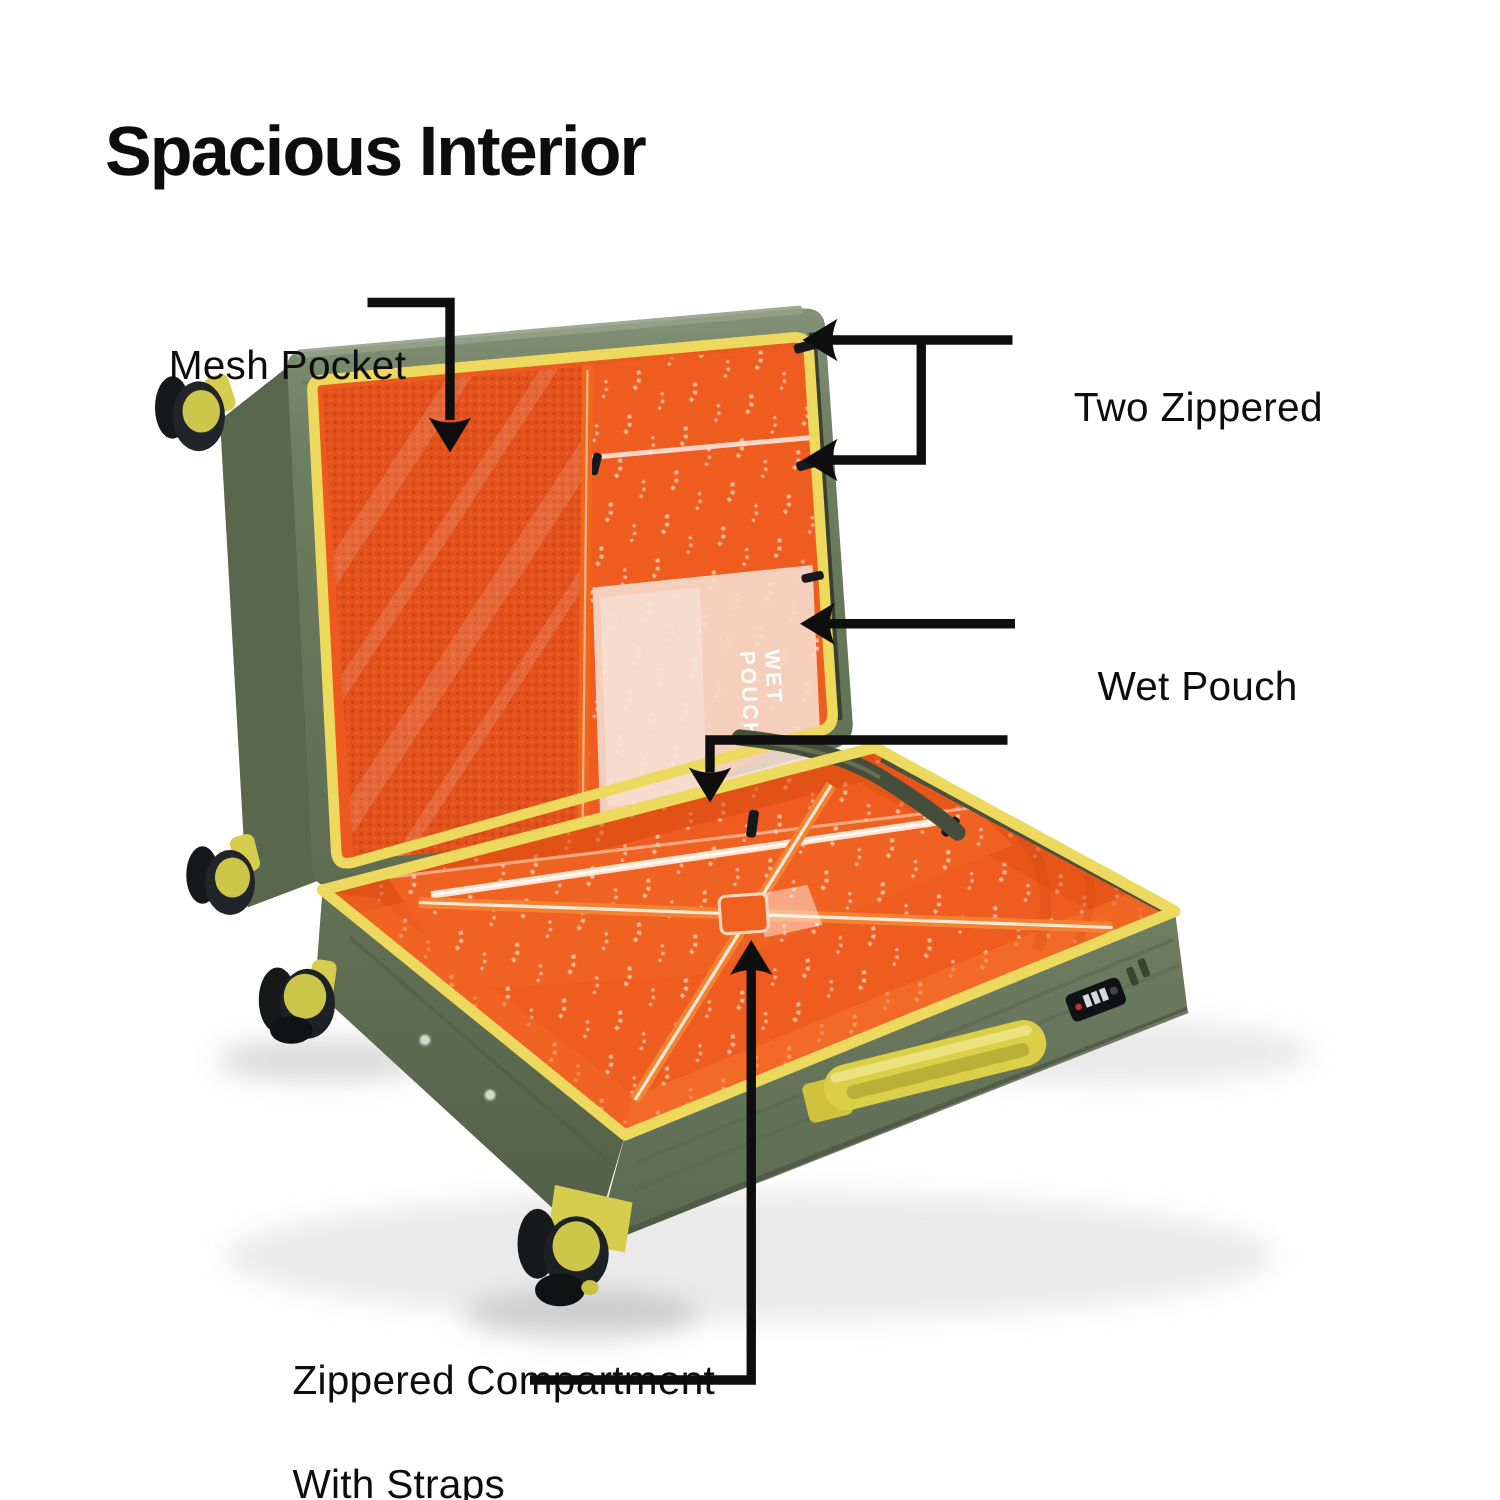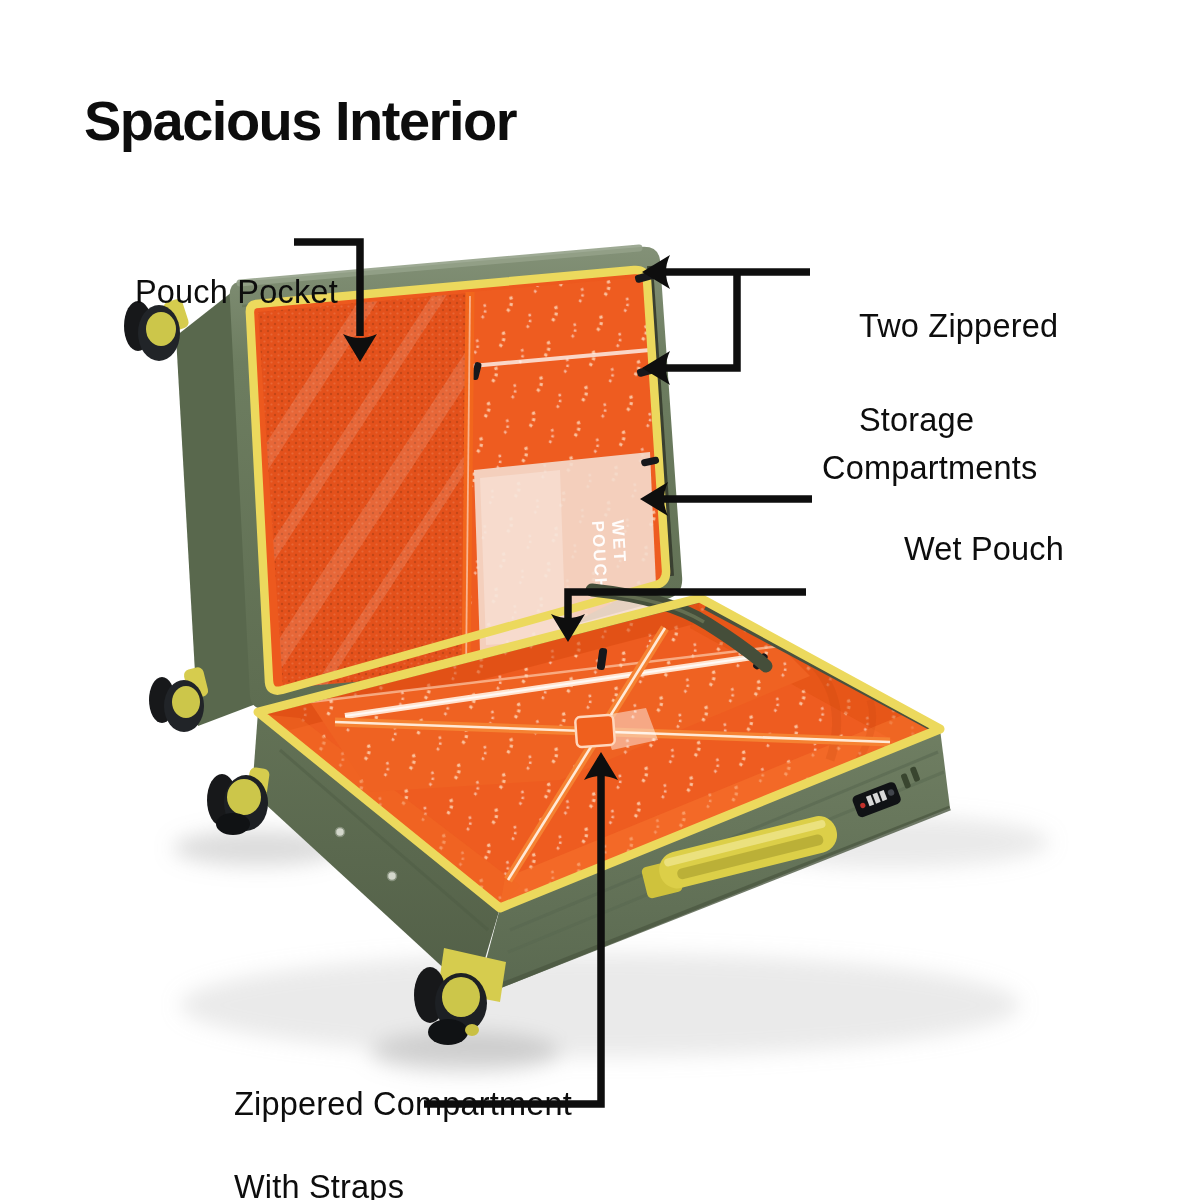--- a/index.html
+++ b/index.html
@@ -231,29 +231,28 @@
       <path d="M 642,368 L 670,351 Q 662,368 670,385 Z"></path>
       <path d="M 640,499 L 668,482 Q 660,499 668,516 Z"></path>
       <path d="M 568,642 L 551,614 Q 568,622 585,614 Z"></path>
       <path d="M 601,752 L 584,780 Q 601,772 618,780 Z"></path>
     </g>
   </svg>
 
   <div class="title">Spacious Interior</div>
 
   <div class="lbl" style="left:98px;top:222px;">
-    <span>Pouch Pocket</span>
+    <span>Mesh Pocket</span>
   </div>
 
   <div class="lbl" style="left:822px;top:256px;">
     <span>Two Zippered</span><br>
-    <span>Storage  Compartments</span>
-  </div>
-
-  <div class="lbl" style="left:867px;top:479px;">
+  </div>
+
+  <div class="lbl" style="left:841px;top:479px;">
     <span>Wet Pouch</span>
   </div>
 
 
   <div class="lbl tight" style="left:197px;top:1042px;">
     <span>Zippered Compartment</span><br>
     <span>With Straps</span>
   </div>
 
 </div>

